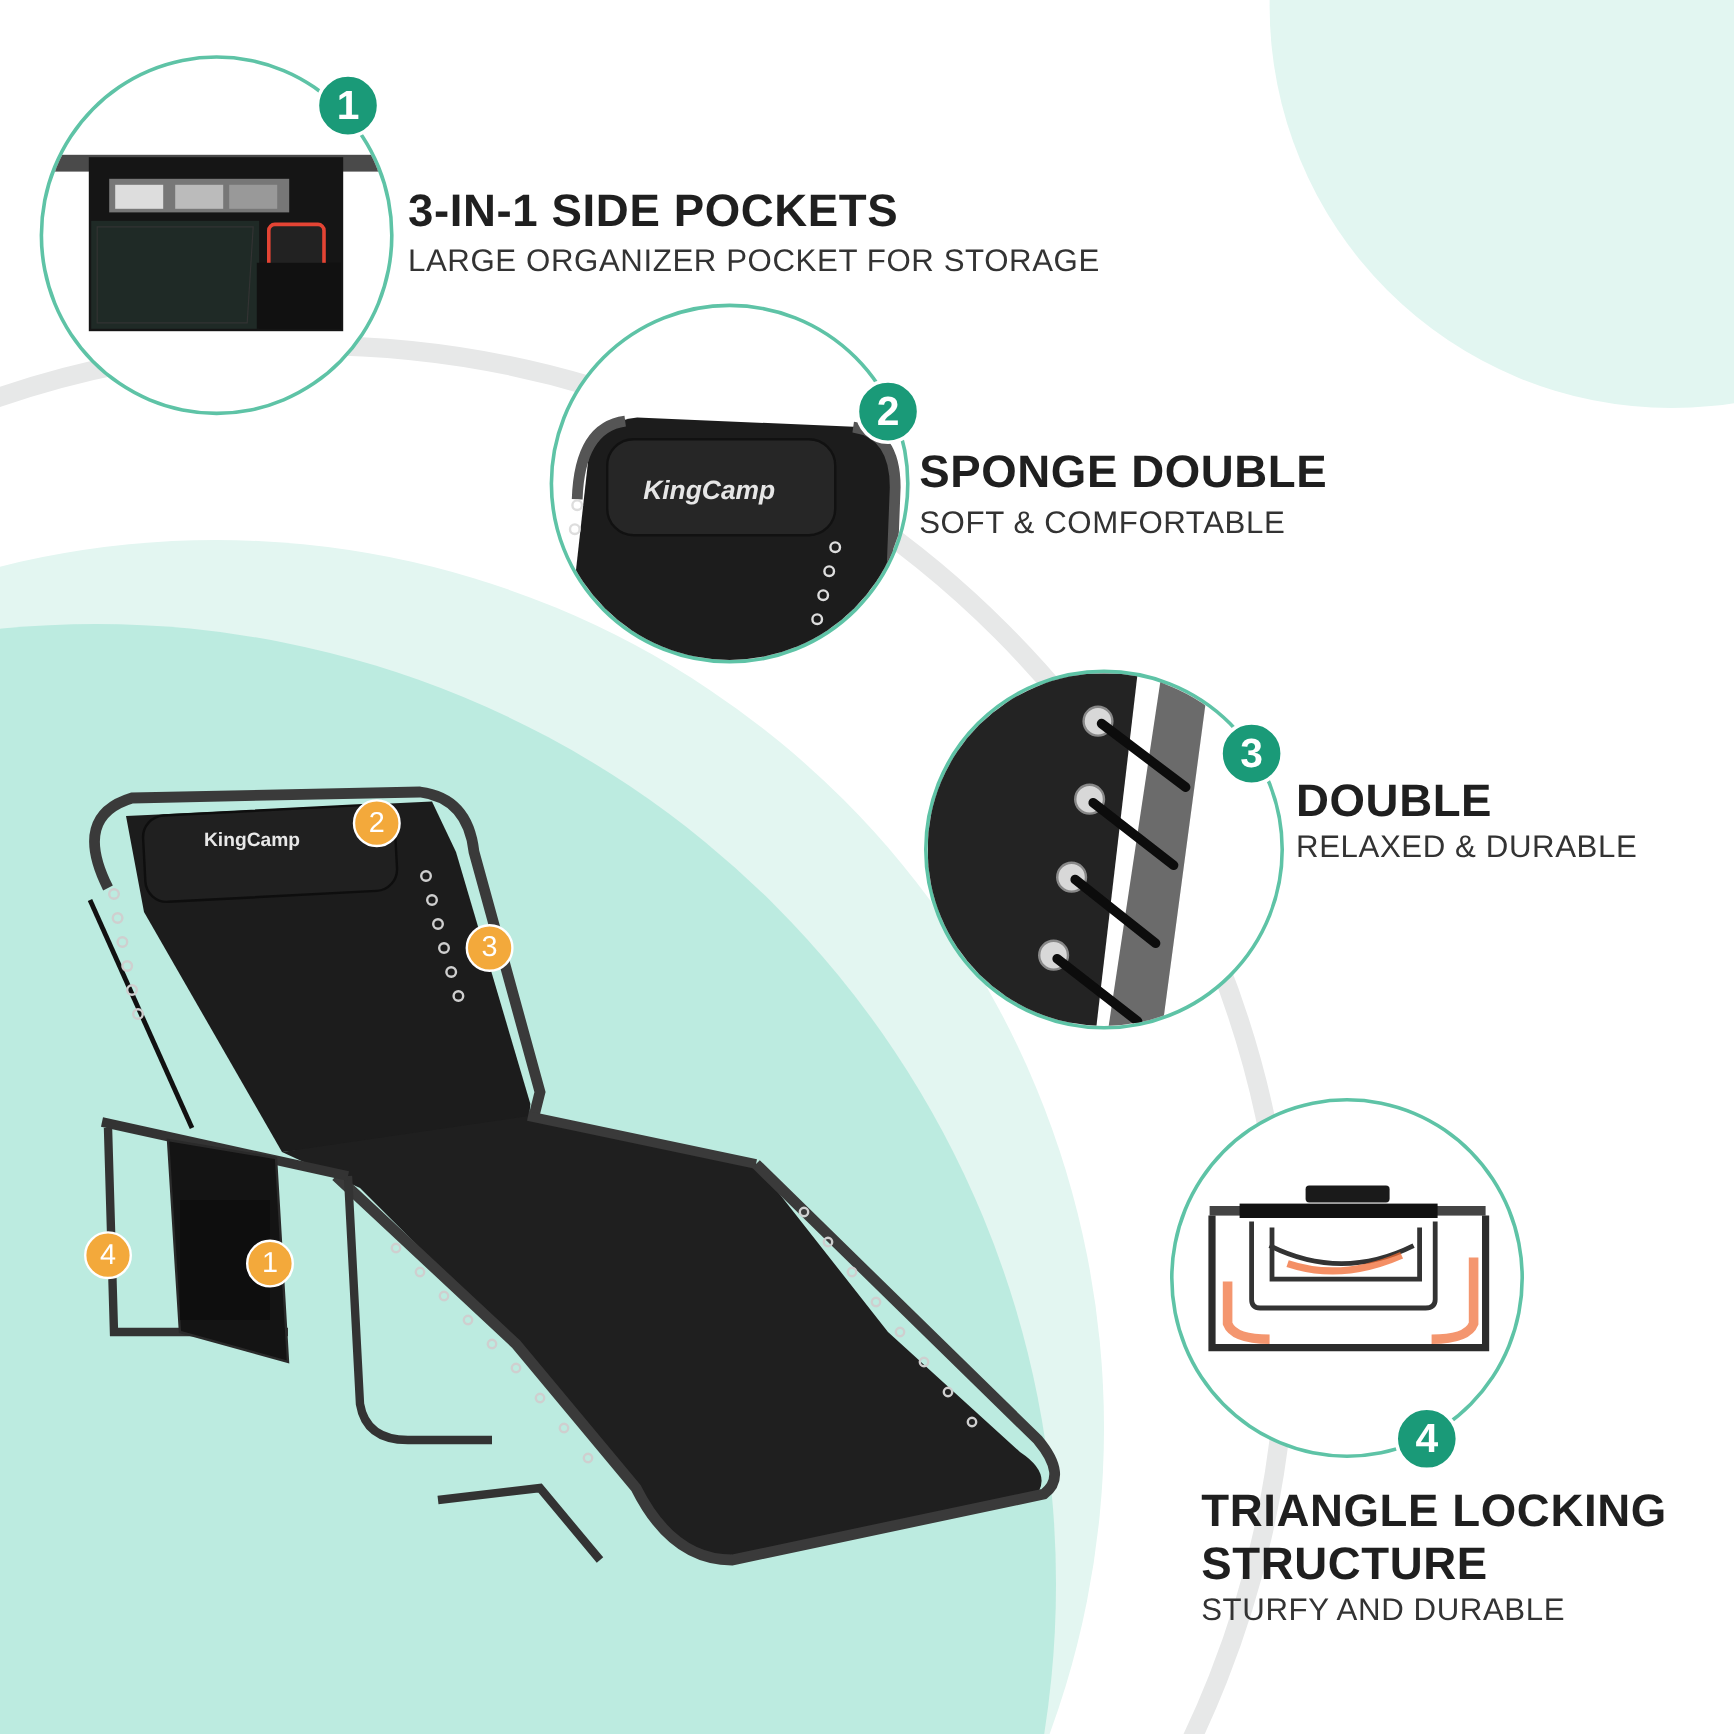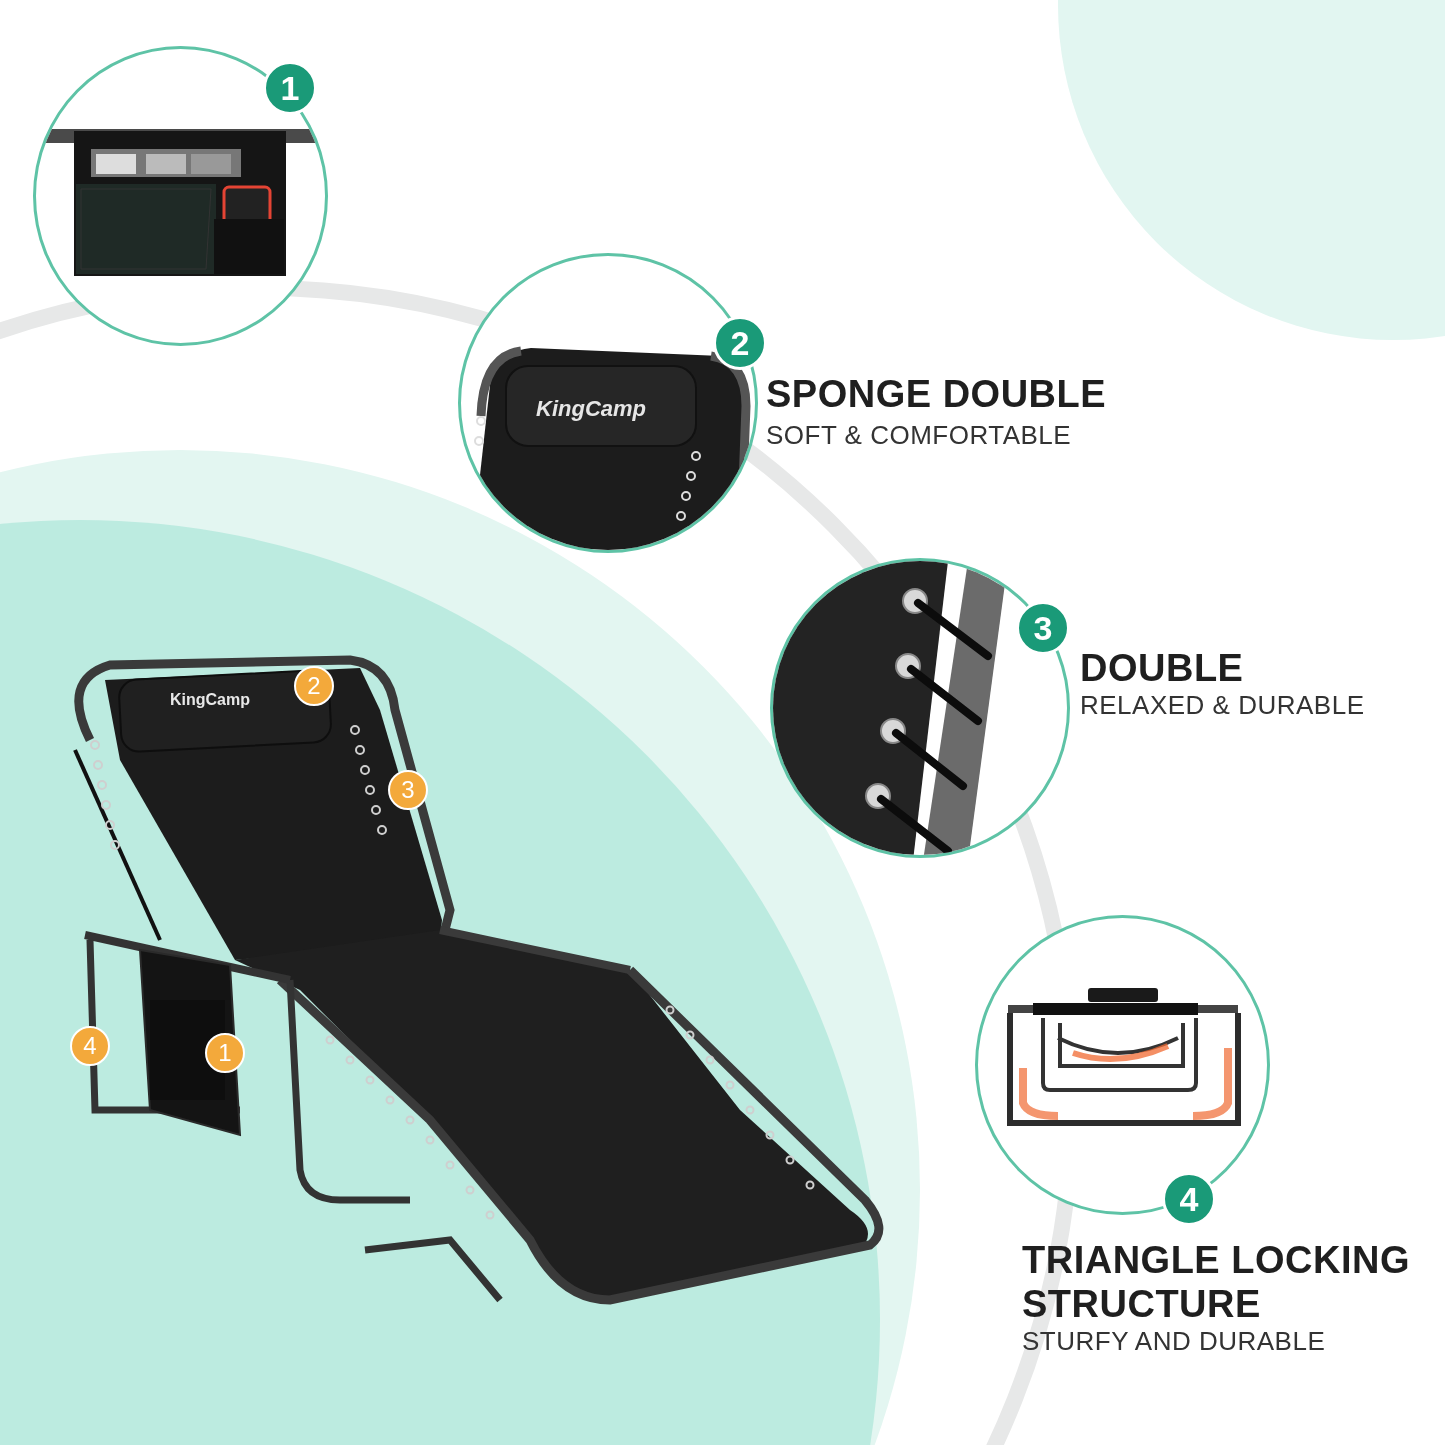--- a/index.html
+++ b/index.html
@@ -113,20 +113,22 @@
     <rect x="40" y="135" width="140" height="90" fill="#1f2a26"></rect>
     <path d="M45,140 L175,140 L170,220 L45,220 Z" fill="none" stroke="#333" stroke-width="1"></path>
     <rect x="188" y="138" width="46" height="40" rx="5" fill="#222" stroke="#e44434" stroke-width="3"></rect>
     <rect x="178" y="170" width="70" height="55" fill="#111"></rect>
   </svg>
 </div>
 <div class="abs badge-green" style="left:263px;top:61px;">
     <span>1</span>
   </div>
 <div class="abs" style="left:340px;top:154px;">
+  <div class="title">3-IN-1 SIDE POCKETS</div>
+  <div class="sub" style="margin-top:4px;">LARGE ORGANIZER POCKET FOR STORAGE</div>
 </div>
 
 <div class="abs detail" style="left:458px;top:253px;width:300px;height:300px;">
   <svg width="300" height="300" viewBox="0 0 300 300">
     <path d="M10,300 L30,120 Q40,95 70,92 L260,100 Q285,110 285,140 L280,300 Z" fill="#1c1c1c"></path>
     <path d="M20,160 Q22,100 60,95" fill="none" stroke="#555" stroke-width="9"></path>
     <path d="M250,100 Q285,105 285,150 L280,280" fill="none" stroke="#555" stroke-width="9"></path>
     <rect x="45" y="110" width="190" height="80" rx="22" fill="#262626" stroke="#111" stroke-width="2"></rect>
     <text x="75" y="160" fill="#e6e6e6" font-family="Liberation Sans, sans-serif" font-weight="bold" font-style="italic" font-size="22">KingCamp</text>
     <g fill="none" stroke="#ddd" stroke-width="2">
@@ -183,17 +185,17 @@
     <path d="M82,105 L82,148 L205,148 L205,105" fill="none" stroke="#333" stroke-width="4"></path>
     <path d="M80,120 Q140,150 200,120" fill="none" stroke="#333" stroke-width="4"></path>
     <path d="M95,135 Q140,150 190,128" fill="none" stroke="#f06a32" stroke-width="6" opacity="0.75"></path>
     <path d="M45,150 L45,185 Q50,198 80,198" fill="none" stroke="#f06a32" stroke-width="8" opacity="0.7"></path>
     <path d="M250,130 L250,185 Q245,198 215,198" fill="none" stroke="#f06a32" stroke-width="8" opacity="0.7"></path>
   </svg>
 </div>
 <div class="abs badge-green" style="left:1162px;top:1172px;">
     <span>4</span>
   </div>
-<div class="abs" style="left:1001px;top:1238px;margin-left:21px;">
+<div class="abs" style="left:1001px;top:1238px;">
   <div class="title">TRIANGLE LOCKING</div>
   <div class="title">STRUCTURE</div>
   <div class="sub" style="margin-top:0px;">STURFY AND DURABLE</div>
 </div>
 
 </body></html>

